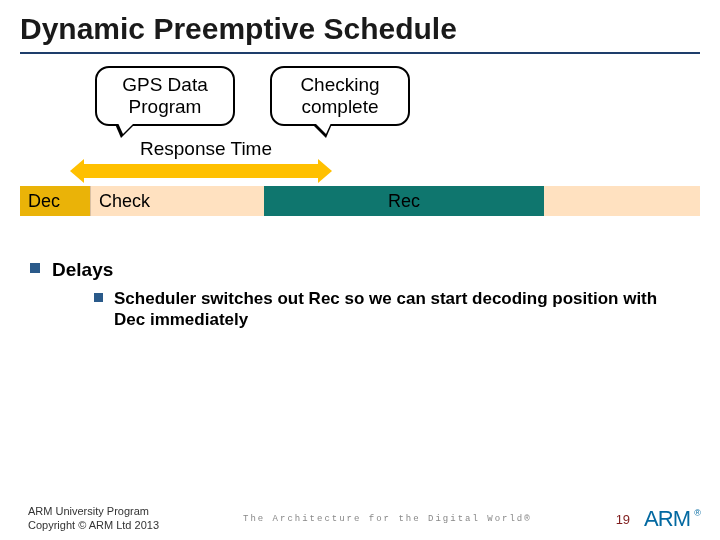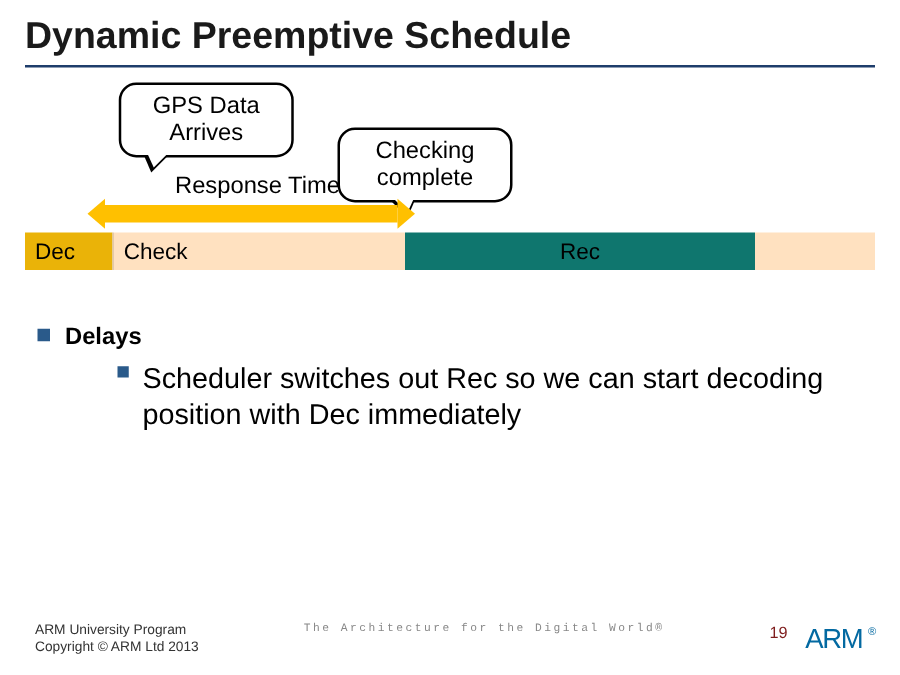--- a/index.html
+++ b/index.html
@@ -51,21 +51,21 @@
     border-top: 14px solid #000;
   }
   .speech1 .tail::after {
     content: "";
     position: absolute;
     left: -3px; top: -15px;
     border-left: 5px solid transparent;
     border-right: 11px solid transparent;
     border-top: 11px solid #fff;
   }
-  .speech2 { left: 250px; top: 0; width: 140px; margin-top: 36px; }
+  .speech2 { left: 250px; top: 0; width: 140px; }
   .speech2 .tail {
     left: 40px; bottom: -14px;
     border-left: 14px solid transparent;
     border-right: 6px solid transparent;
     border-top: 14px solid #000;
   }
   .speech2 .tail::after {
     content: "";
     position: absolute;
     left: -11px; top: -15px;
@@ -110,21 +110,21 @@
     display: flex;
   }
   .tl-seg {
     height: 100%;
     display: flex;
     align-items: center;
     padding-left: 8px;
     font-size: 18px;
   }
   .seg-dec   { width: 70px;  background: #eab308; }
-  .seg-check { width: 234px; background: #ffe1c0; border-left: 1px solid rgba(0,0,0,0.15); }
+  .seg-check { width: 174px; background: #ffe1c0; border-left: 1px solid rgba(0,0,0,0.15); }
   .seg-rec   { width: 280px; background: #0f766e; justify-content: center; padding-left: 0; }
   .seg-tail  { flex: 1;      background: #ffe1c0; }
 
   .bullets {
     margin: 22px 30px 0 30px;
     font-size: 19px;
     line-height: 1.25;
   }
   .b1 {
     position: relative;
@@ -134,42 +134,43 @@
   }
   .b1::before {
     content: "";
     position: absolute;
     left: 0; top: 5px;
     width: 10px; height: 10px;
     background: #2a5a8a;
   }
   .sub {
     margin: 6px 0 0 42px;
-    font-size: 23px;
-    font-weight: normal;
+    font-size: 17px;
+    font-weight: bold;
   }
   .b2 {
     position: relative;
     padding-left: 20px;
     margin-bottom: 6px;
   }
   .b2::before {
     content: "";
     position: absolute;
     left: 0; top: 5px;
     width: 9px; height: 9px;
     background: #2a5a8a;
   }
 
   .footer {
     position: absolute;
     left: 0; right: 0; bottom: 0;
     height: 48px;
     padding: 6px 20px 0 28px;
     display: flex;
+    align-items: center;
     font-size: 11px;
     color: #333;
   }
   .footer .ftxt { line-height: 1.25; }
   .footer .tagline {
     flex: 1;
     text-align: center;
     color: #888;
     font-size: 9px;
     letter-spacing: 2px;
@@ -195,21 +196,21 @@
   }
 </style>
 </head>
 <body>
 
 <div class="title">Dynamic Preemptive Schedule</div>
 <hr class="title-rule">
 
 <div class="diagram">
   <div class="speech speech1">
-    <span>GPS Data Arrives</span>
+    <span>GPS Data Program</span>
     <div class="tail"></div>
   </div>
   <div class="speech speech2">
     <span>Checking complete</span>
     <div class="tail"></div>
   </div>
   <div class="resp-label">Response Time</div>
   <div class="resp-arrow"></div>
   <div class="timeline">
     <div class="tl-seg seg-dec">Dec</div>

